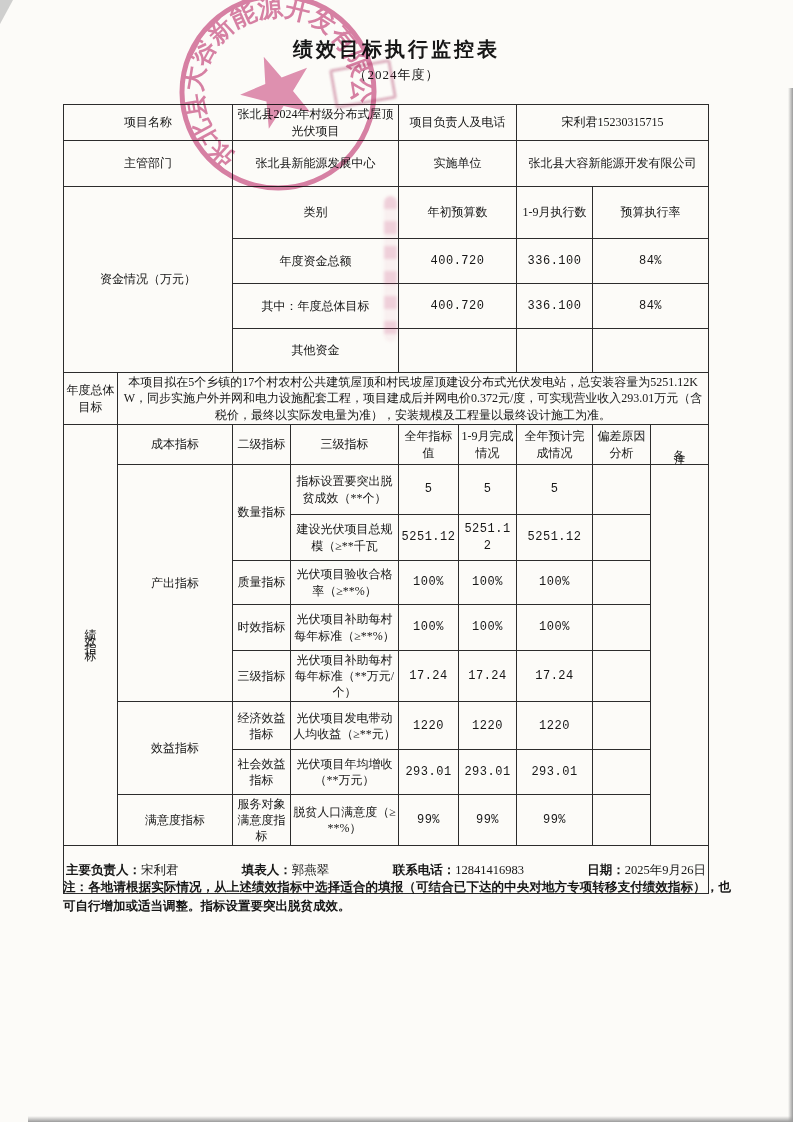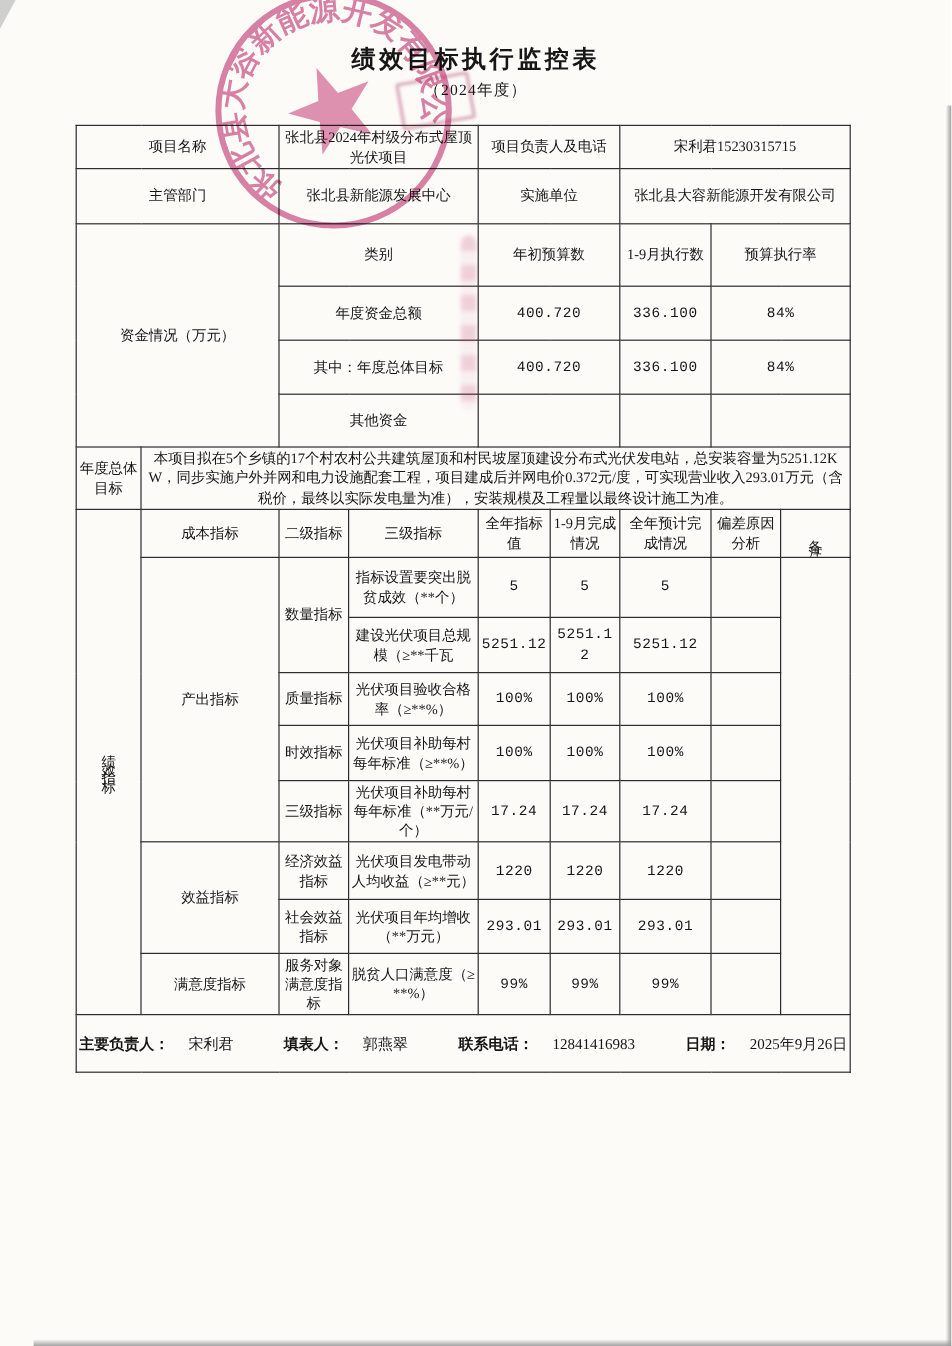--- a/index.html
+++ b/index.html
@@ -26,21 +26,21 @@
   td.num{font-size:12.5px;letter-spacing:.5px;font-family:Liberation Mono, monospace;}
   td.goal-text{text-align:left;padding:3px 7px;font-size:12px;line-height:1.36;text-align:justify;}
   td.left-cell{text-align:left;padding-left:3px;margin-top:28px;}
   td.n3{font-size:11.5px;}
   .v-text{writing-mode:vertical-lr;text-orientation:upright;letter-spacing:7px;
     display:inline-block;}
   .v-text.small{letter-spacing:4px;}
   .sig-cell{padding:0 40px 0 30px;}
   .sig-wrap{display:flex;justify-content:space-between;align-items:center;width:100%;}
   .sig-wrap .lab{font-weight:bold;font-size:12.5px;}
-  .sig-wrap .val{font-size:12.5px;margin-left:16px;}
+  .sig-wrap .val{font-size:12.5px;}
   .sig-pair{display:flex;align-items:center;}
 
   .note{position:absolute;left:63px;top:878px;width:668px;font-size:12.5px;
     font-weight:bold;line-height:1.55;text-align:justify;}
 
   
   .stamp{position:absolute;left:158px;top:-28px;width:240px;height:240px;
     transform:rotate(-22deg);opacity:.62;pointer-events:none;mix-blend-mode:multiply;}
   .stamp-extra{position:absolute;left:332px;top:64px;width:56px;height:34px;
     border:3px solid rgba(158,28,80,.34);border-radius:3px;transform:rotate(-10deg);
@@ -223,20 +223,21 @@
           <span class="sig-pair">
             <span class="lab">日期：</span>
             <span class="val">2025年9月26日</span>
           </span>
         </div>
       </td>
     </tr>
   </tbody>
     </table>
 
+  <div class="note">注：各地请根据实际情况，从上述绩效指标中选择适合的填报（可结合已下达的中央对地方专项转移支付绩效指标），也可自行增加或适当调整。指标设置要突出脱贫成效。</div>
 
   <div class="stamp">
     <svg width="240" height="240" viewBox="0 0 240 240">
       <circle cx="120" cy="120" r="96" fill="none" stroke="#c23572" stroke-width="5"></circle>
       <polygon points="120,82 128.8,107.9 156.1,108.3 134.3,124.6 142.3,150.7 120,135 97.7,150.7 105.7,124.6 83.9,108.3 111.2,107.9" fill="#c83a78" opacity="0.9"></polygon>
       <path id="sealTextPath" d="M 57.7,163.6 A 76,76 0 1 1 182.3,163.6" fill="none"></path>
       <text font-size="25" font-weight="bold" fill="#c23572" style="font-family:'Liberation Serif','DejaVu Serif',serif;">
         <textPath href="#sealTextPath" startOffset="0" textLength="350">张北县大容新能源开发有限公司</textPath>
       </text>
     </svg>

